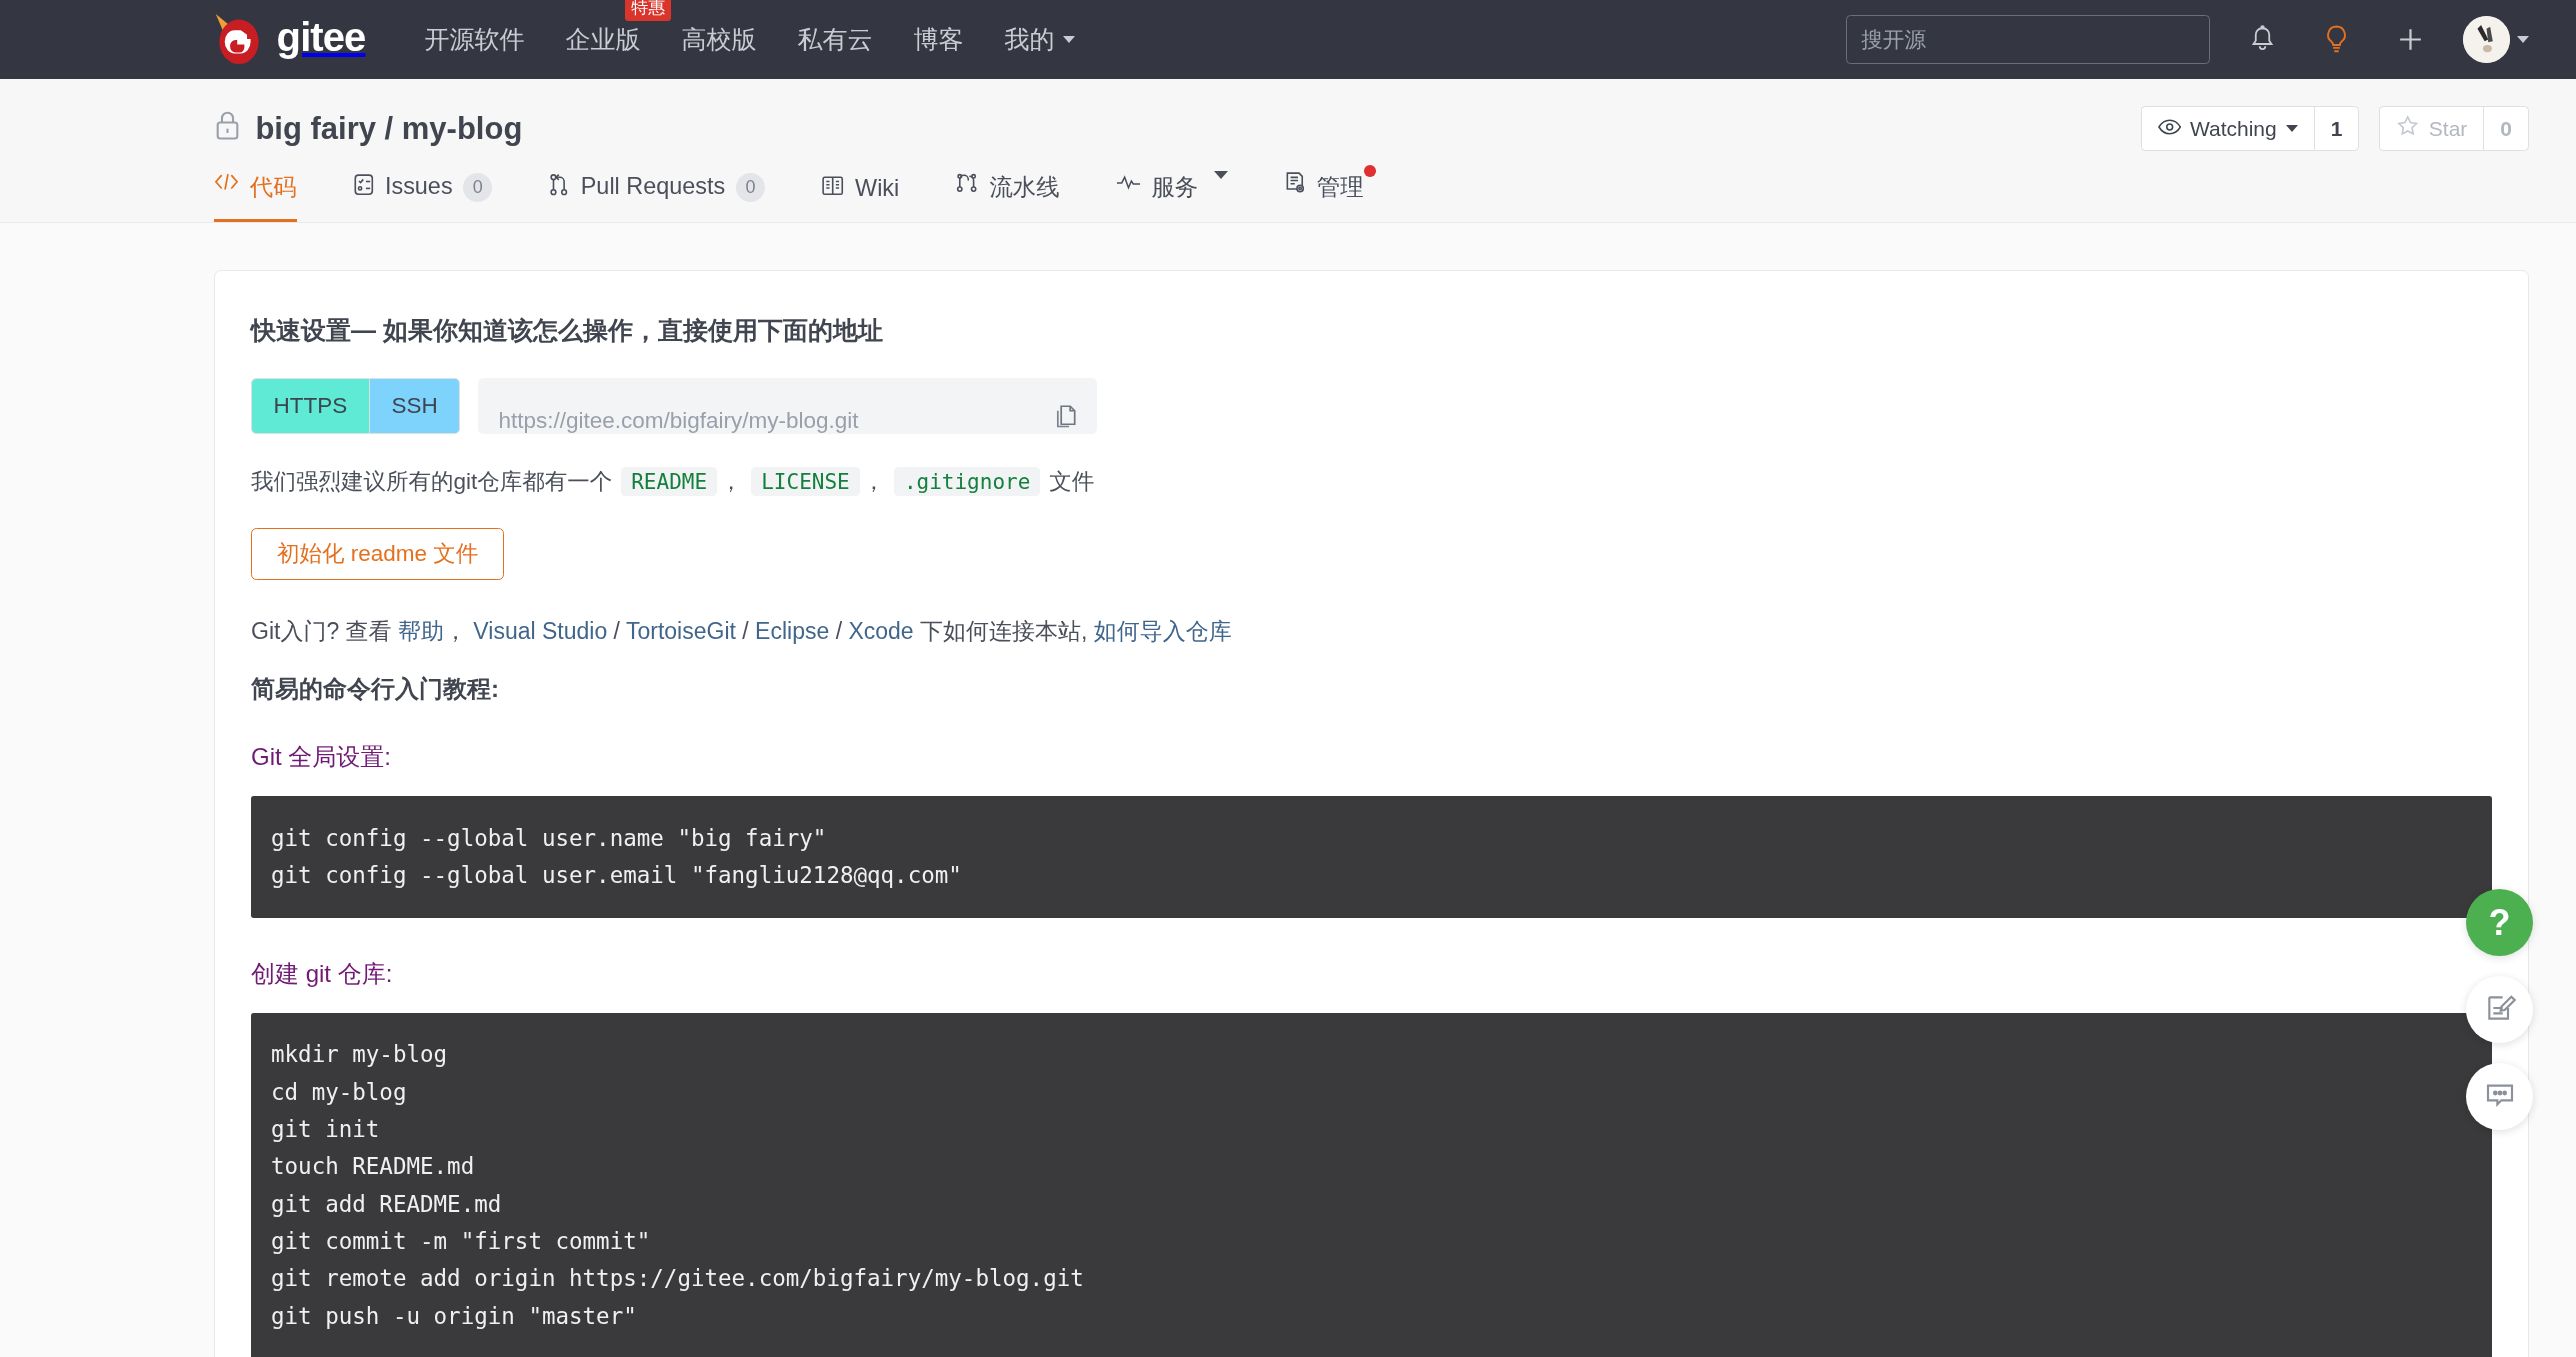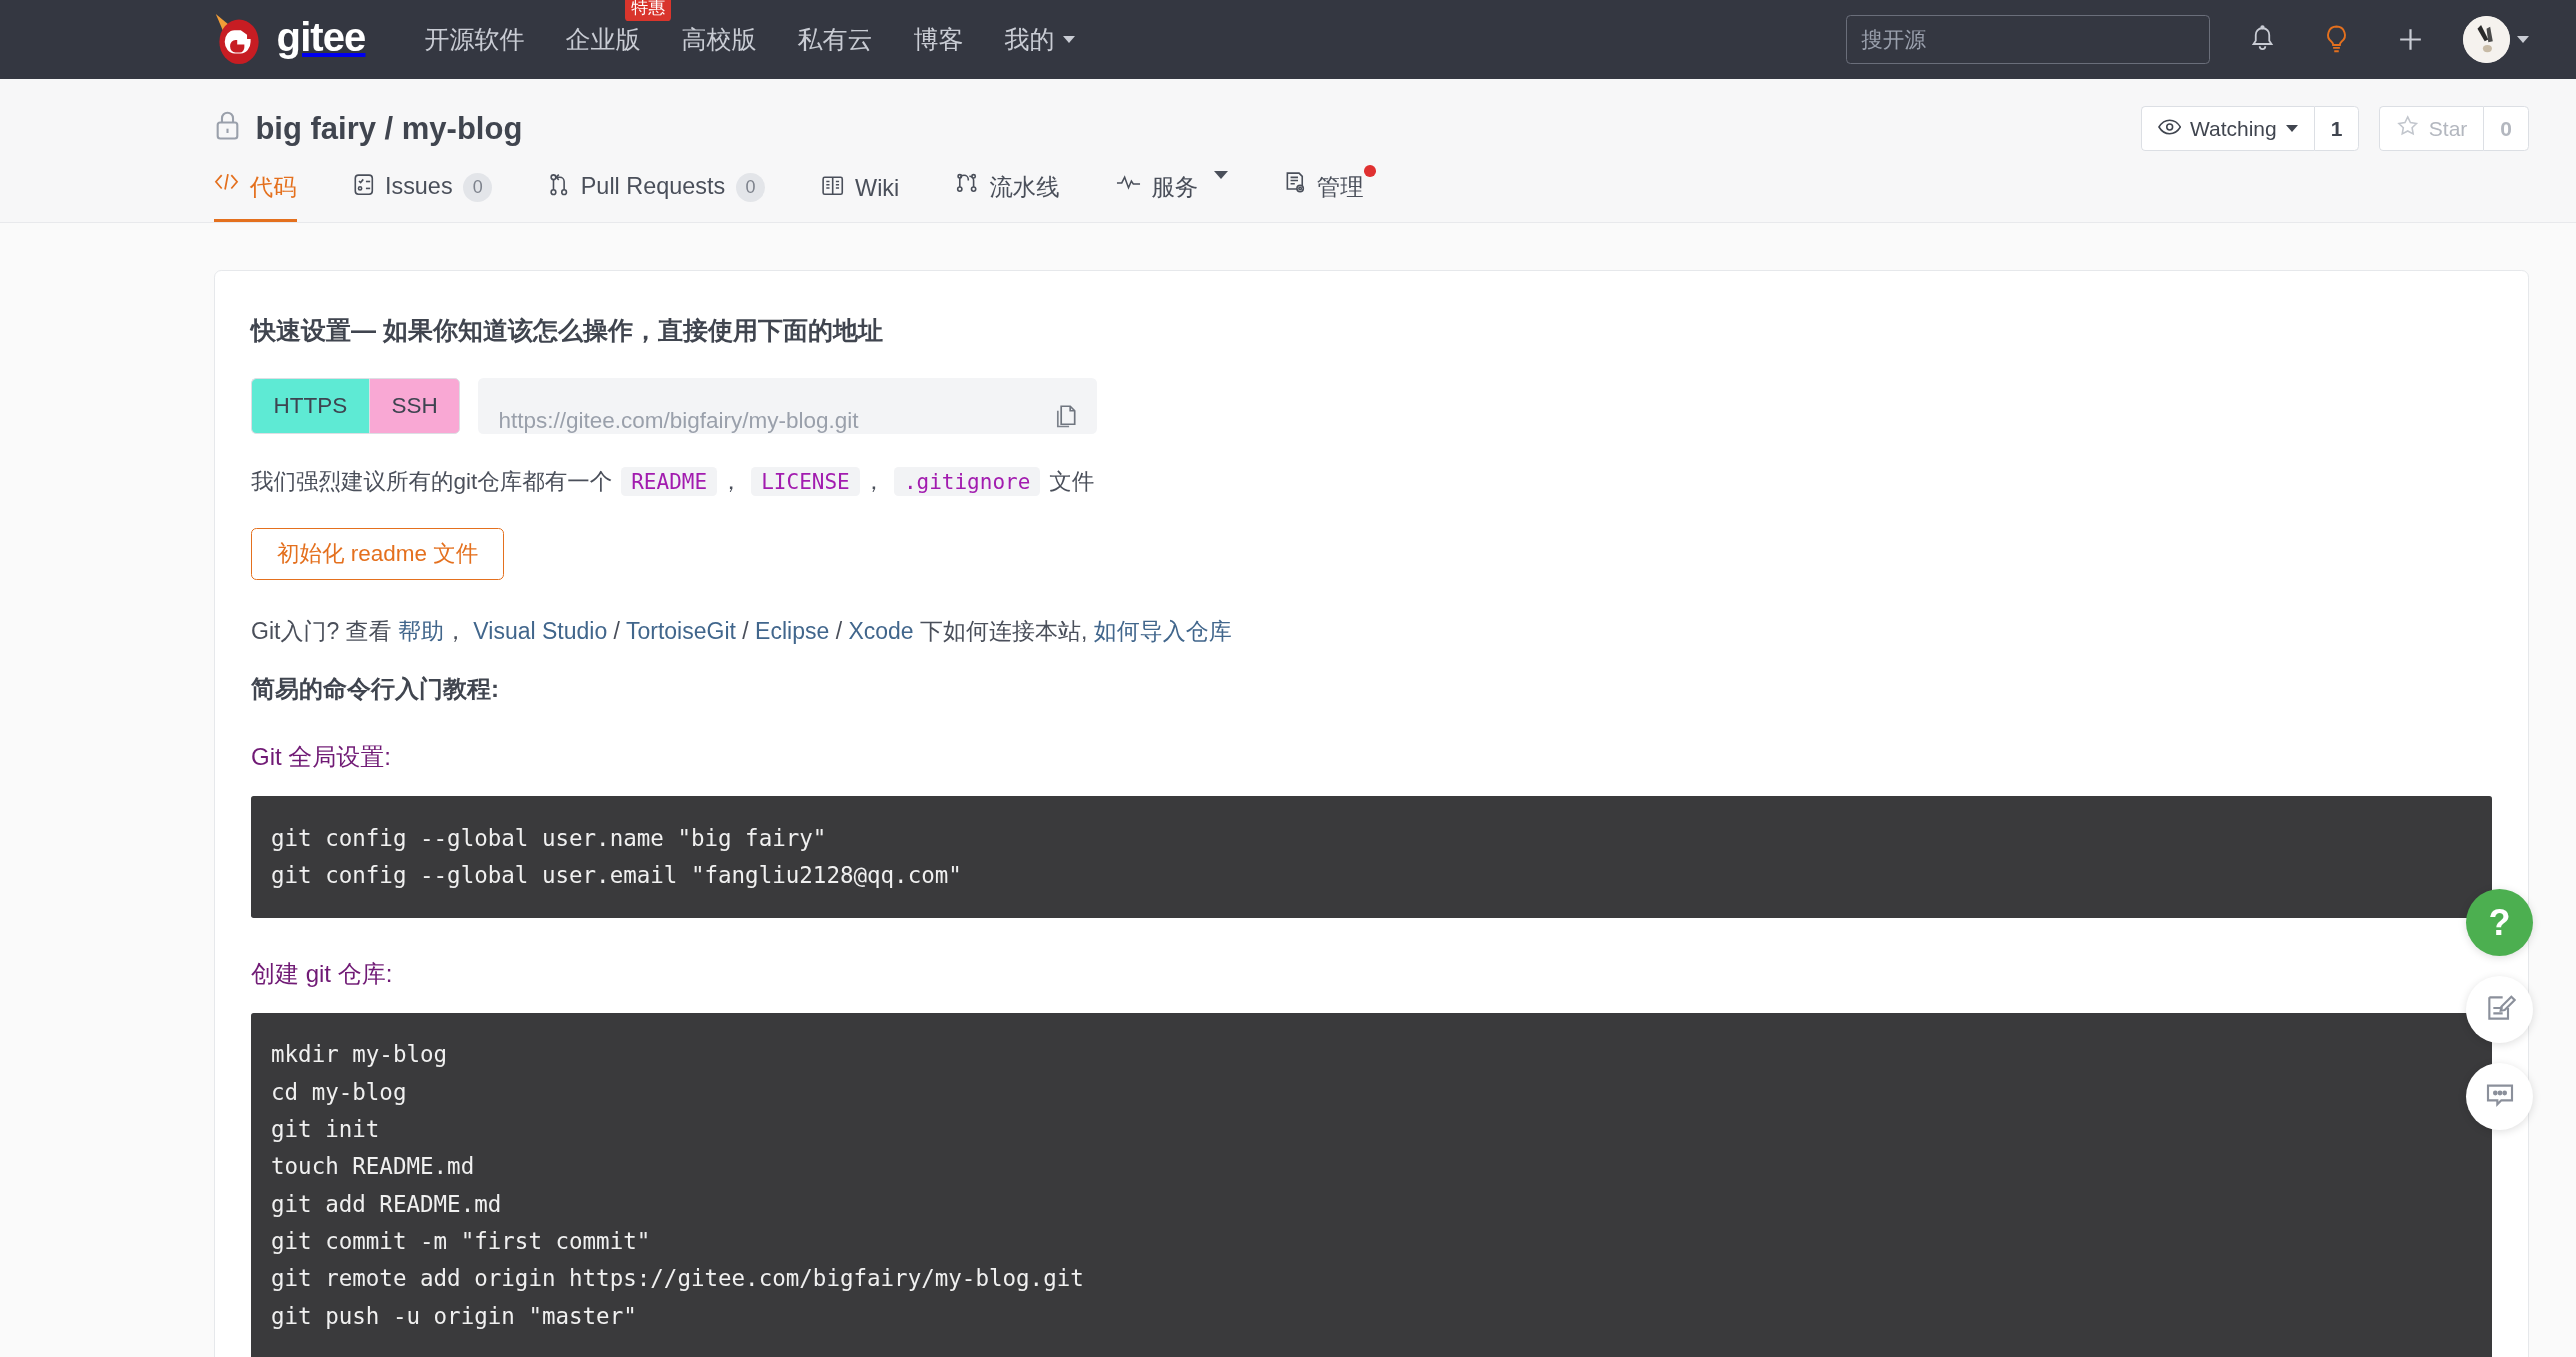--- a/index.html
+++ b/index.html
@@ -130,40 +130,40 @@
   .card-inner { padding: 0 36px; }
   h2.section-title {
     font-size: 25px; font-weight: 700; color: #40454f;
     margin: 0 0 31px 0;
   }
   .clone-row { display: flex; align-items: center; gap: 18px; margin-bottom: 32px; }
   .proto-group { display: flex; }
   .proto {
     border: 0.9px solid #dcdfe4; font-size: 22.5px; color: #3e4450;
     padding: 0 21.6px; height: 56px; display: flex; align-items: center;
-    cursor: pointer; background: #f9a8d4; font-family: inherit;
+    cursor: pointer; background: #7dd3fc; font-family: inherit;
   }
   .proto.first { border-radius: 5.4px 0 0 5.4px; border-right: none; }
   .proto.last  { border-radius: 0 5.4px 5.4px 0; }
   .proto.selected { background: #5eead4; }
   .url-field {
     flex: none; width: 619px; height: 56px; background: #f3f4f6;
     border-radius: 5.4px; display: flex; align-items: flex-end;
     padding: 0 20px; gap: 8px;
   }
   .url-text {
     color: #9aa0ab; font-size: 22.5px; flex: 1;
     white-space: nowrap; overflow: hidden;
     font-family: "Liberation Sans", sans-serif;
   }
   .hint-line { font-size: 22.5px; color: #4a4f5a; margin-bottom: 31px; }
   .code-chip {
     display: inline-block; background: #f2f3f5; border-radius: 4.5px;
     padding: 2.7px 10px; font-family: "DejaVu Sans Mono", monospace;
-    font-size: 21px; color: #a21caf; margin: 0 2.7px;
+    font-size: 21px; color: #15803d; margin: 0 2.7px;
   }
   .btn-outline-orange {
     display: inline-block; border: 0.9px solid #e4701e; color: #e4701e;
     background: #fff; border-radius: 5.4px; padding: 0 25px; height: 52px;
     line-height: 50px; font-size: 22.5px; cursor: pointer;
     margin-bottom: 36px; font-family: inherit;
   }
   .links-line { font-size: 23px; color: #4a4f5a; margin-bottom: 26px; }
   .lk { color: #41668c; text-decoration: none; }
   h3.sub-title {

